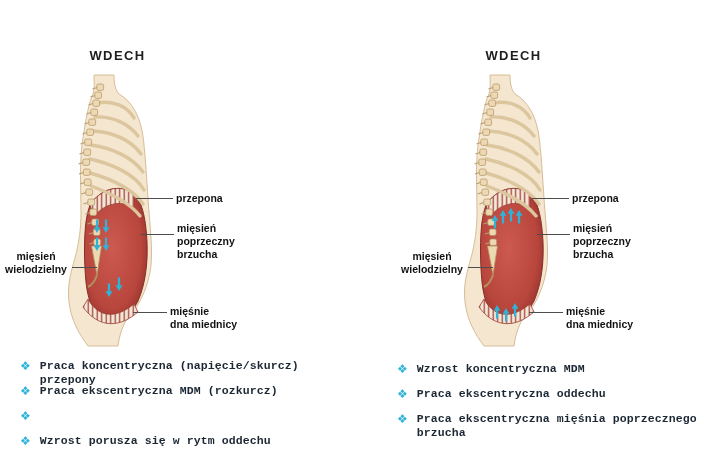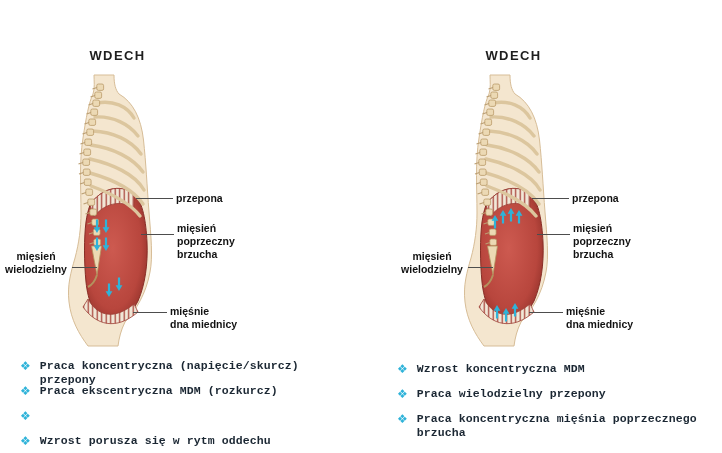--- a/index.html
+++ b/index.html
@@ -351,22 +351,22 @@
     <div class="pline line-wielodzielny"></div>
     <div class="pline line-miednicy"></div>
 
     <ul class="bullets">
       <li class="bullet">
         <span class="diamond">❖</span>
         <span class="bullet-text">Wzrost koncentryczna MDM</span>
       </li>
       <li class="bullet">
         <span class="diamond">❖</span>
-        <span class="bullet-text">Praca wielodzielny przepony</span>
-      </li>
-      <li class="bullet">
-        <span class="diamond">❖</span>
-        <span class="bullet-text">Praca koncentryczna mięśnia poprzecznego brzucha</span>
+        <span class="bullet-text">Praca ekscentryczna oddechu</span>
+      </li>
+      <li class="bullet">
+        <span class="diamond">❖</span>
+        <span class="bullet-text">Praca ekscentryczna mięśnia poprzecznego brzucha</span>
       </li>
     </ul>
   </section>
 
 </div>
 
 </body></html>

